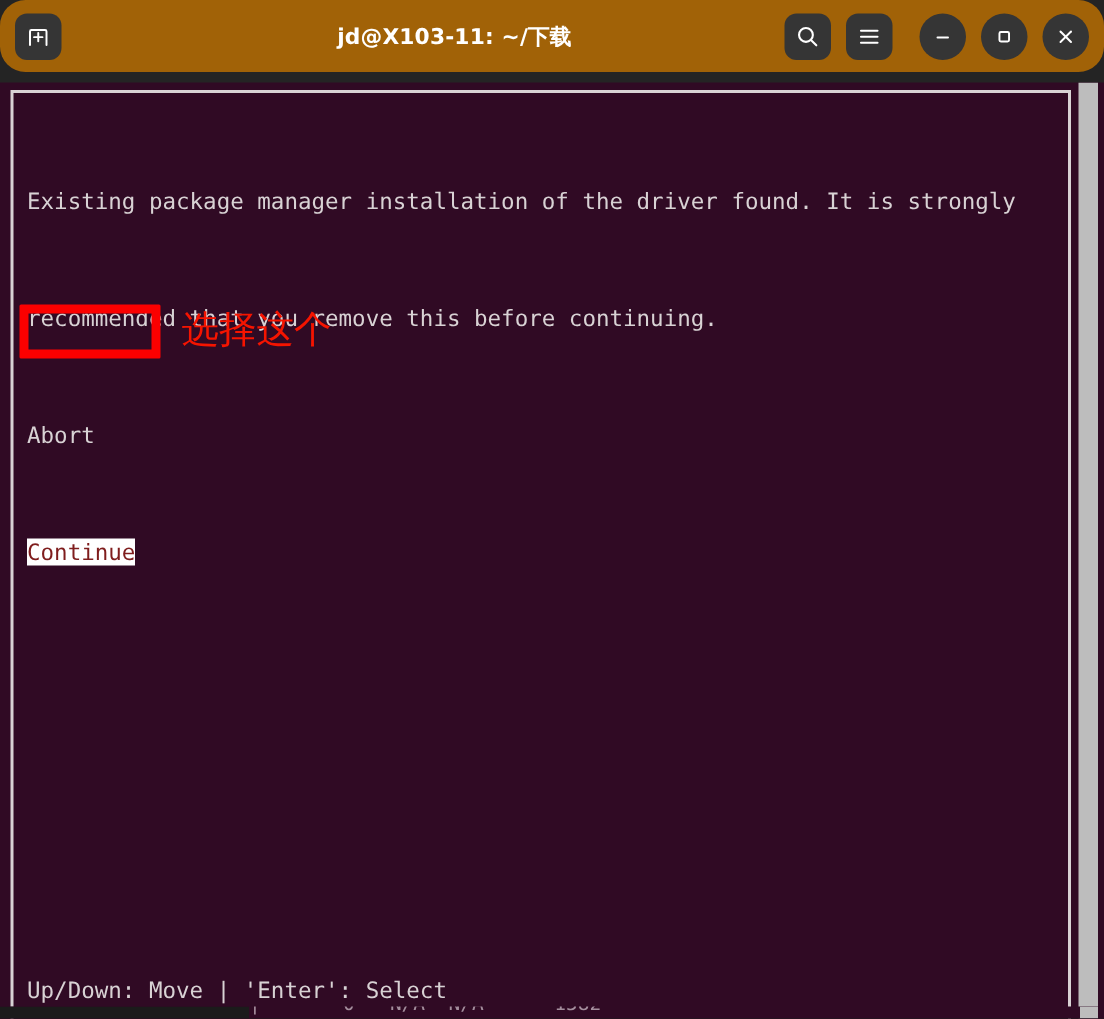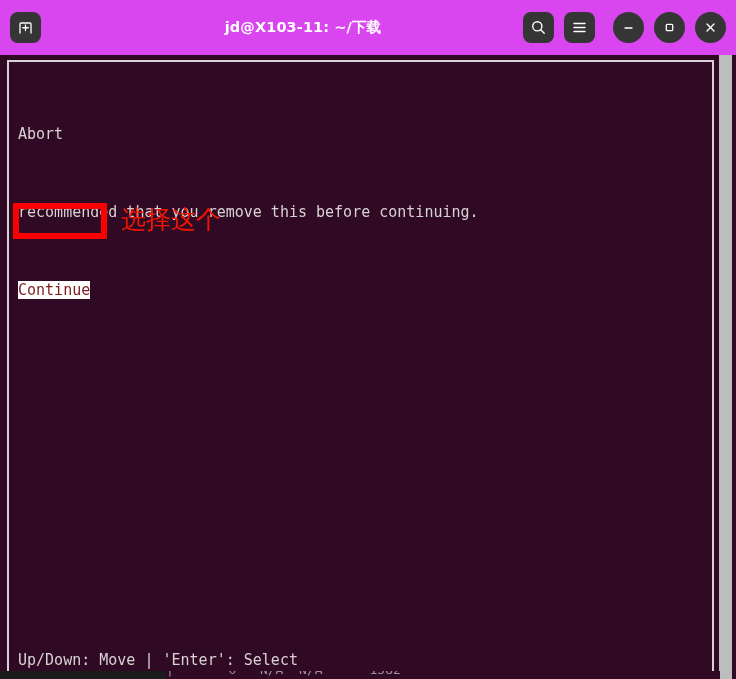--- a/index.html
+++ b/index.html
@@ -20,24 +20,25 @@
     height: 679px;
     background: #242424;
     overflow: hidden;
   }
 
   
   #titlebar {
     position: absolute;
     left: 0; top: 0;
     width: 736px;
-    height: 55px;
-    background: #d946ef;
+    height: 48px;
+    background: #a16207;
     display: flex;
     align-items: center;
+    border-radius: 17px;
   }
 
   .tb-btn {
     width: 31px;
     height: 31px;
     border-radius: 8px;
     background: #353535;
     display: flex;
     align-items: center;
     justify-content: center;
@@ -249,22 +250,23 @@
       </div>
 
     </div>
   </div>
 
   <div id="terminal">
 
     <div id="tui-frame"></div>
 
     <div id="term-text">
+      <div class="t-line">Existing package manager installation of the driver found. It is strongly</div>
+      <div class="t-line">recommended that you remove this before continuing.</div>
       <div class="t-line">Abort</div>
-      <div class="t-line">recommended that you remove this before continuing.</div>
       <div class="t-line"><span class="sel">Continue</span></div>
     </div>
 
     <div id="footer-hint">Up/Down: Move | 'Enter': Select</div>
 
     <div id="term-scrollbar"></div>
 
     <div id="annot-box"></div>
     <div id="annot-text">选择这个</div>
 

